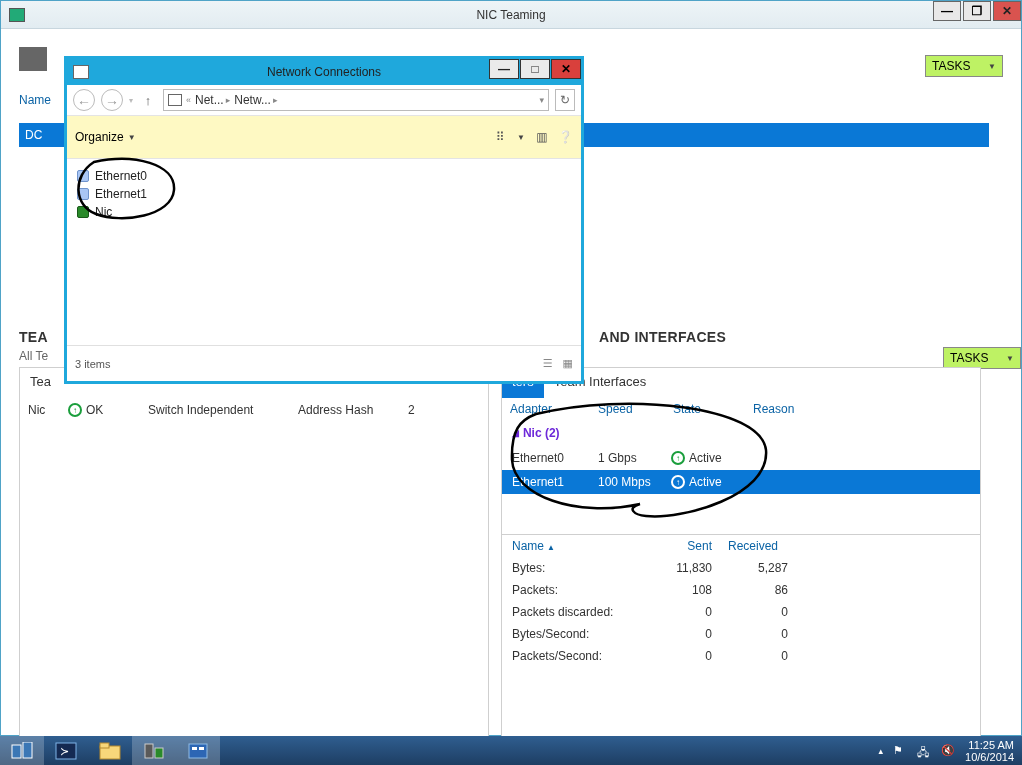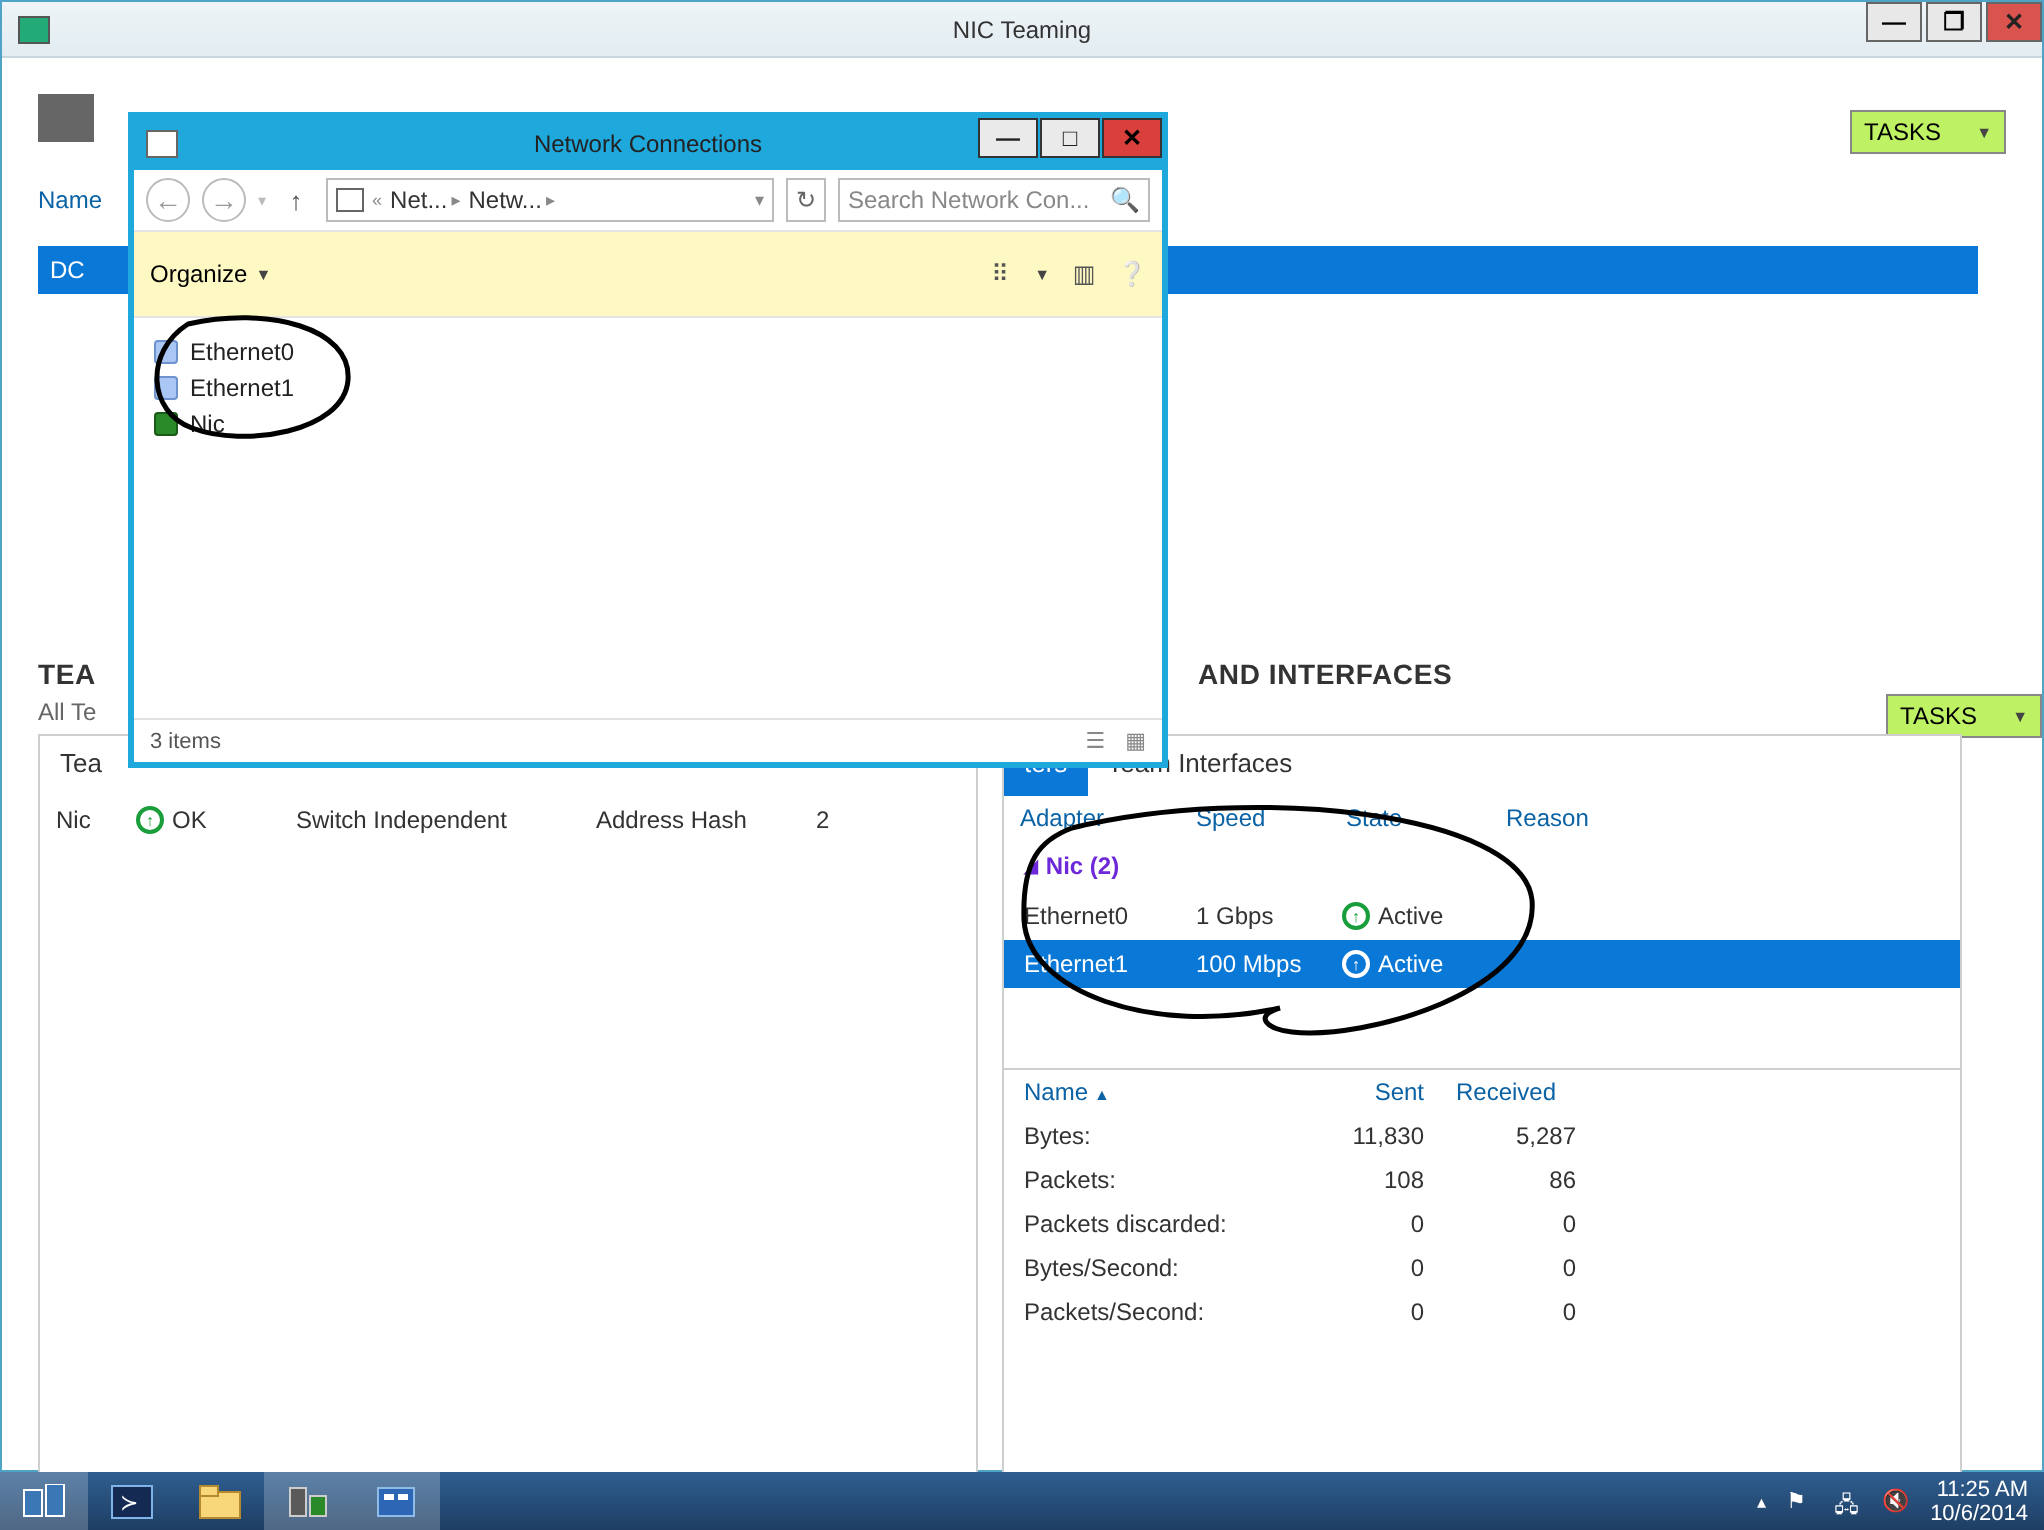--- a/index.html
+++ b/index.html
@@ -85,21 +85,21 @@
 .search-box { width: 156px; height: 22px; border: 1px solid #bbb; display: flex; align-items: center; justify-content: space-between; padding: 0 4px; font-size: 12px; color: #888; }
 .search-box .mag { color: #777; }
 .toolbar-row { height: 44px; display: flex; align-items: center; justify-content: space-between; padding: 0 8px; background: #fef9c3; border-bottom: 1px solid #e4e4e4; border-top: 1px solid #e4e4e4; }
 .toolbar-left { display: flex; align-items: center; gap: 4px; font-size: 12px; }
 .toolbar-right { display: flex; align-items: center; gap: 10px; color: #555; }
 .tb-icon { width: 14px; height: 14px; display: inline-flex; align-items: center; justify-content: center; font-size: 12px; }
 .exp-content { flex: 1; padding: 8px 10px; background: #fff; }
 .conn-item { display: flex; align-items: center; gap: 6px; font-size: 12px; color: #222; padding: 2px 0; }
 .net-icon { width: 12px; height: 12px; background: #a9c6f5; border: 1px solid #6f93cc; border-radius: 2px; display: inline-block; }
 .net-icon.team { background: #2a8a2a; border-color: #195a19; }
-.exp-statusbar { height: 22px; border-top: 1px solid #e0e0e0; display: flex; align-items: center; justify-content: space-between; padding: 0 8px; font-size: 11px; color: #555; }
+.exp-statusbar { height: 36px; border-top: 1px solid #e0e0e0; display: flex; align-items: center; justify-content: space-between; padding: 0 8px; font-size: 11px; color: #555; }
 .sb-icons { display: flex; gap: 10px; color: #888; }
 
 
 .taskbar { position: absolute; bottom: 0; left: 0; right: 0; height: 29px; background: linear-gradient(#2f5e90,#1e3e63); display: flex; align-items: center; justify-content: space-between; }
 .tb-left { display: flex; align-items: center; height: 100%; }
 .tb-item { width: 44px; height: 100%; display: flex; align-items: center; justify-content: center; }
 .tb-item.active { background: rgba(255,255,255,.22); }
 .tb-right { display: flex; align-items: center; gap: 10px; color: #fff; font-size: 11px; padding-right: 8px; }
 .time-block { text-align: right; line-height: 12px; }
 .tray-icon { width: 14px; height: 14px; display: inline-block; }
@@ -250,24 +250,20 @@
           <span class="addr-car">▸</span>
         </span>
       <span class="addr-seg">
           <span>Netw...</span>
           <span class="addr-car">▸</span>
         </span>
       <span style="flex:1"></span>
       <span class="addr-car">▾</span>
     </div>
     <div class="refresh-btn">↻</div>
-    <div class="search-box">
-      <span>Search Network Con...</span>
-      <span class="mag">🔍</span>
-    </div>
   </div>
   <div class="toolbar-row">
     <div class="toolbar-left">
       <span>Organize</span>
       <span class="triangle-down">▼</span>
     </div>
     <div class="toolbar-right">
       <span class="tb-icon">⠿</span>
       <span class="triangle-down">▼</span>
       <span class="tb-icon">▥</span>

